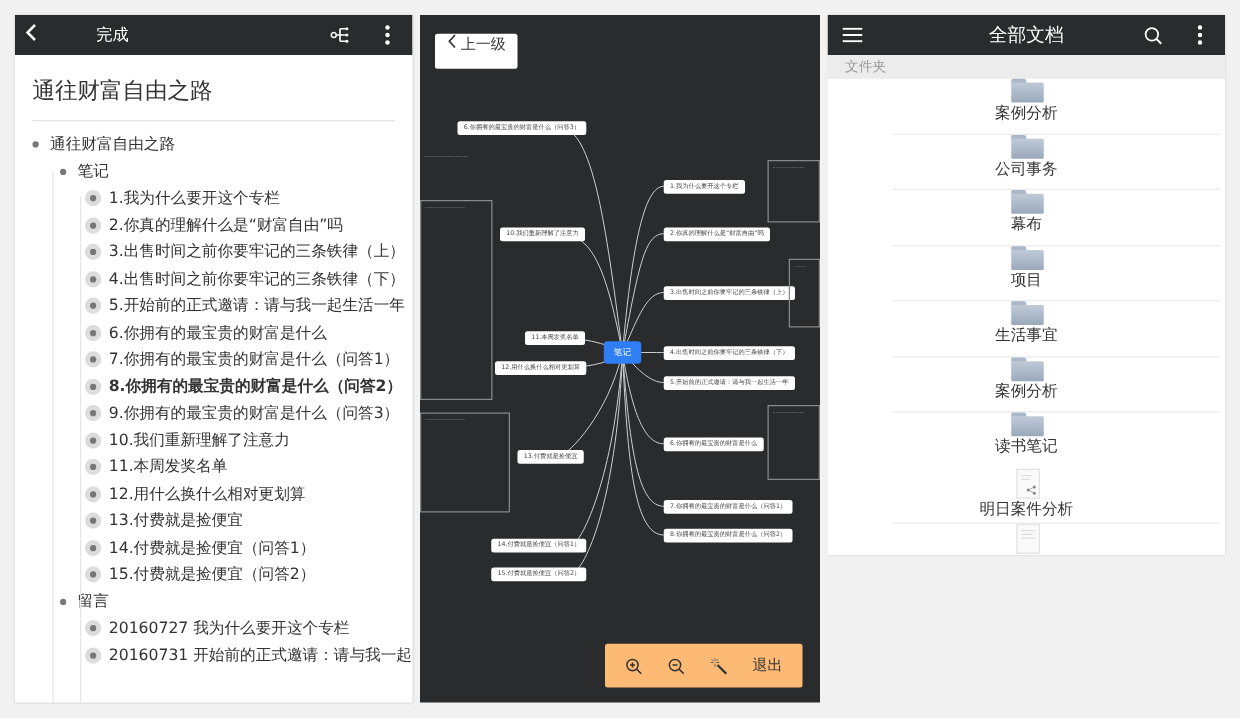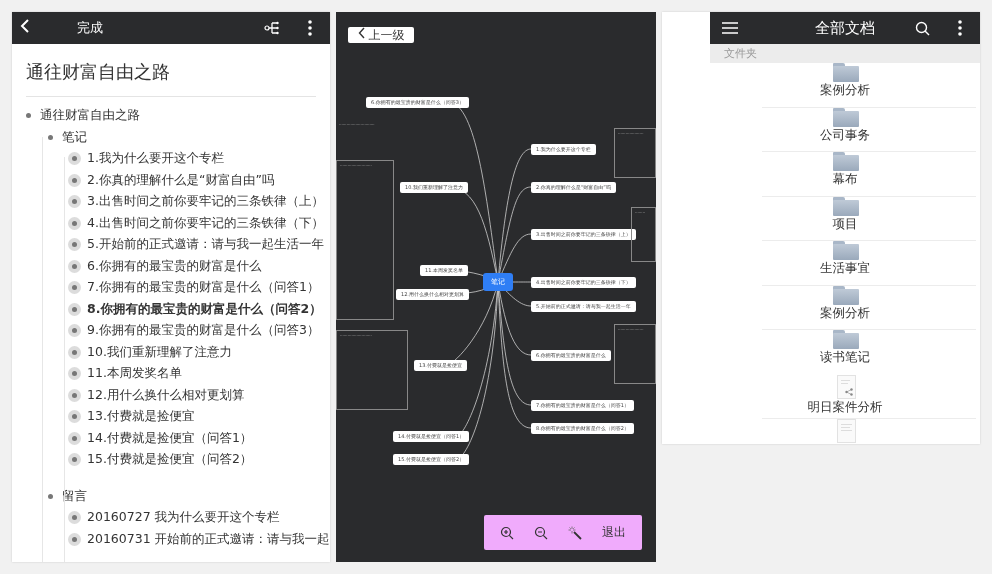--- a/index.html
+++ b/index.html
@@ -20,30 +20,30 @@
   .bullet-lg::after { content: ""; position: absolute; left: 4px; top: 4px; width: 5px; height: 5px; border-radius: 50%; background: #777; }
   .lvl0 { padding-left: 14px; }
   .lvl1 { padding-left: 36px; }
   .lvl2 { padding-left: 56px; }
   .bold { font-weight: bold; }
   .guide1 { position: absolute; left: 30px; top: 125px; width: 1px; height: 425px; background: #e6e6e6; }
   .guide2 { position: absolute; left: 52px; top: 145px; width: 1px; height: 405px; background: #e6e6e6; }
 
   
   #mid { left: 336px; width: 320px; height: 550px; background: #2a2b2d; }
-  .up-btn { position: absolute; left: 12px; top: 15px; width: 66px; height: 16px; background: #fff; border-radius: 2px; display: flex; align-items: flex-start; justify-content: center; font-size: 12px; color: #333; cursor: pointer; }
+  .up-btn { position: absolute; left: 12px; top: 15px; width: 66px; height: 28px; background: #fff; border-radius: 2px; display: flex; align-items: flex-start; justify-content: center; font-size: 12px; color: #333; cursor: pointer; }
   .node { position: absolute; background: #fff; color: #444; font-size: 5px; height: 11px; line-height: 11px; padding: 0 5px; border-radius: 2px; white-space: nowrap; cursor: pointer; }
   .root { position: absolute; left: 147px; top: 261px; width: 30px; height: 18px; background: #2f7ef5; color: #fff; font-size: 7px; border-radius: 3px; display: flex; align-items: center; justify-content: center; cursor: pointer; }
   .note { position: absolute; border: 1px solid #888; color: #ccc; font-size: 4px; line-height: 6px; padding: 2px 3px; overflow: hidden; }
-  .zoombar { position: absolute; left: 148px; top: 503px; width: 158px; height: 35px; background: #f0abfc; border-radius: 2px; display: flex; align-items: center; justify-content: space-around; padding: 0 6px; }
+  .zoombar { position: absolute; left: 148px; top: 503px; width: 158px; height: 35px; background: #fdba74; border-radius: 2px; display: flex; align-items: center; justify-content: space-around; padding: 0 6px; }
   .zoombar .zb { cursor: pointer; display: flex; align-items: center; justify-content: center; font-size: 12px; color: #333; }
   svg.lines { position: absolute; left: 0; top: 0; }
 
   
-  #right { left: 662px; width: 318px; height: 432px; background: #fff; box-shadow: 0 0 2px rgba(0,0,0,0.15); padding-left: 48px; }
+  #right { left: 662px; width: 318px; height: 432px; background: #fff; box-shadow: 0 0 2px rgba(0,0,0,0.15); }
   .rtop { height: 32px; background: #2a2b2d; color: #fff; display: flex; align-items: center; padding: 0 8px; position: relative; }
   .rtop .title { position: absolute; left: 0; right: 0; text-align: center; font-size: 15px; pointer-events: none; }
   .section { height: 19px; background: #ececec; color: #999; font-size: 11px; line-height: 19px; padding-left: 14px; }
   .row { height: 44.5px; display: flex; align-items: center; position: relative; cursor: pointer; flex-direction: column; }
   .row::after { content: ""; position: absolute; left: 52px; right: 4px; bottom: 0; height: 1px; background: #ececec; }
   .row:last-child::after { display: none; }
   .folder { width: 26px; height: 19px; margin-left: 15px; margin-right: 13px; position: relative; }
   .folder .tab { position: absolute; left: 0; top: 0; width: 12px; height: 5px; background: #a9b7c8; border-radius: 1px 2px 0 0; }
   .folder .body { position: absolute; left: 0; top: 3px; width: 26px; height: 16px; background: linear-gradient(#bfcad7, #9aa9bb); border-radius: 1px; }
   .docicon { width: 19px; height: 24px; margin-left: 19px; margin-right: 16px; border: 1px solid #e2e2e2; background: #fafafa; position: relative; }
@@ -146,21 +146,21 @@
         <span>13.付费就是捡便宜</span>
       </li>
     <li class="lvl2">
         <span class="bullet-lg"></span>
         <span>14.付费就是捡便宜（问答1）</span>
       </li>
     <li class="lvl2">
         <span class="bullet-lg"></span>
         <span>15.付费就是捡便宜（问答2）</span>
       </li>
-    <li class="lvl1" style="margin-top:15px">
+    <li class="lvl1" style="margin-top:0">
         <span class="bullet-sm"></span>
         <span>留言</span>
       </li>
     <li class="lvl2">
         <span class="bullet-lg"></span>
         <span>20160727 我为什么要开这个专栏</span>
       </li>
     <li class="lvl2">
         <span class="bullet-lg"></span>
         <span>20160731 开始前的正式邀请：请与我一起</span>

